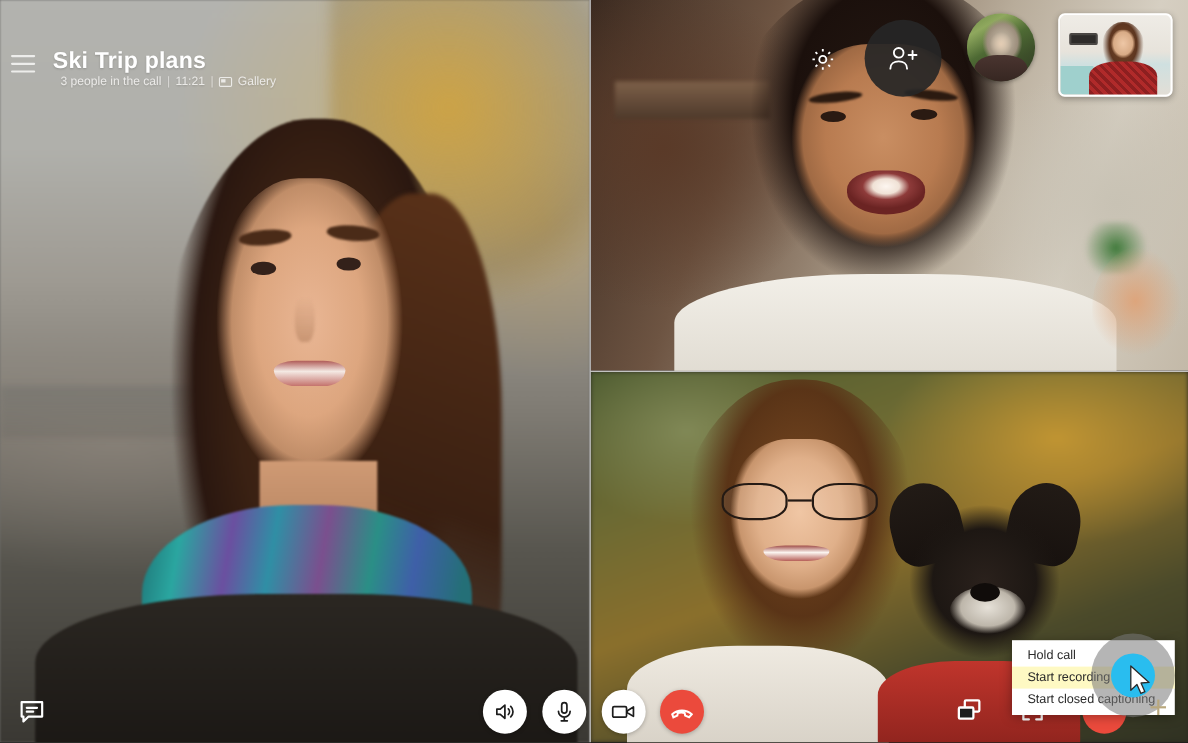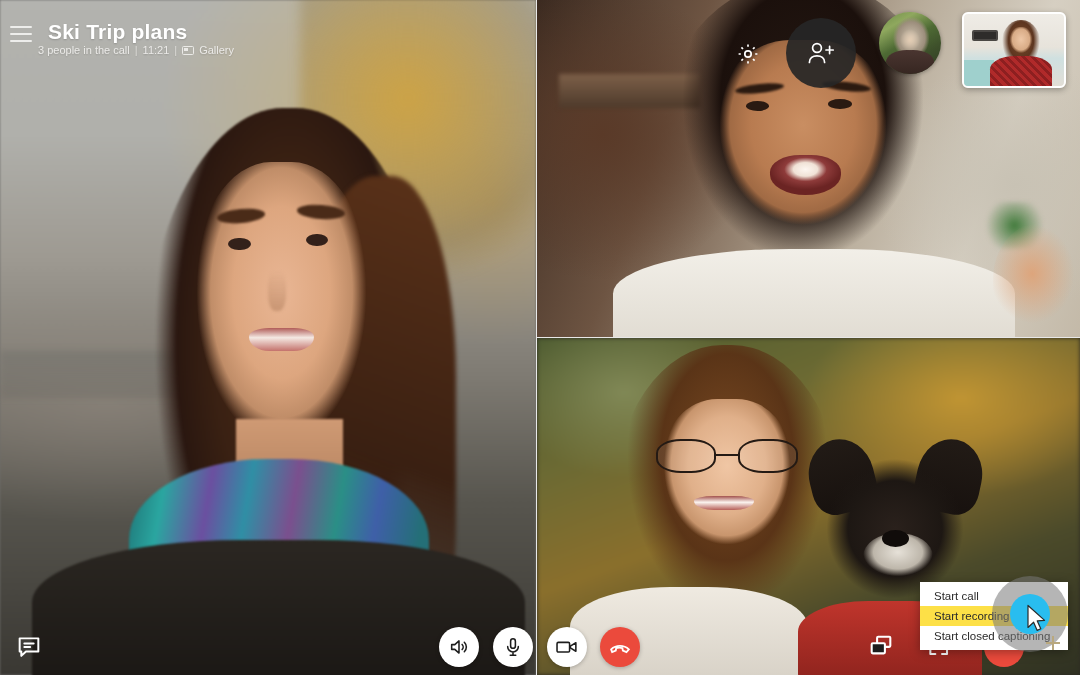--- a/index.html
+++ b/index.html
@@ -225,34 +225,34 @@
 
   
   .divider-v { position:absolute; left:536px; top:0; width:1px; height:675px; background:#ffffff; opacity:.9; }
   .divider-h { position:absolute; left:537px; top:337px; width:543px; height:1px; background:#ffffff; opacity:.9; }
 
   
   #header {
     position:absolute; left:0; top:0; width:536px; height:70px;
     z-index:20; pointer-events:none;
   }
-  #header > * { pointer-events:auto; }
+  #header > * { pointer-events:auto;margin-top:24px; }
   #hamburger-button {
     position:absolute; left:10px; top:26px; width:22px; height:16px;
     display:flex; flex-direction:column; justify-content:space-between;
     cursor:pointer;
   }
   #hamburger-button span { display:block; height:2px; background:#f2f2f0; border-radius:1px; opacity:.92; }
   #page-title {
     position:absolute; left:48px; top:20px;
     font-size:21px; font-weight:bold; color:#ffffff; letter-spacing:.2px;
     text-shadow:0 1px 2px rgba(0,0,0,.18);
   }
   #call-meta {
-    position:absolute; left:38px; top:44px;
+    position:absolute; left:55px; top:44px;
     font-size:11px; color:#f0efed; opacity:.92;
     display:flex; align-items:center; gap:5px;
     text-shadow:0 1px 2px rgba(0,0,0,.18);
   }
   #call-meta .sep { opacity:.7; }
   #gallery-icon {
     display:inline-block; width:12px; height:9px;
     border:1.4px solid #f0efed; border-radius:1.5px; position:relative;
   }
   #gallery-icon:after {
@@ -352,21 +352,21 @@
     position:absolute; left:920px; top:582px; width:148px;
     background:#ffffff; z-index:40;
     box-shadow:0 2px 10px rgba(0,0,0,.35);
     padding:4px 0;
     font-size:11.5px; color:#2a2a2a;
   }
   #context-menu .menu-item {
     height:20px; line-height:20px; padding:0 0 0 14px;
     white-space:nowrap; cursor:pointer;
   }
-  #context-menu .menu-item.is-highlighted { background:#fde047; }
+  #context-menu .menu-item.is-highlighted { background:#fef9c3; }
 
   
   #click-halo-outer {
     position:absolute; left:992px; top:576px; width:76px; height:76px;
     border-radius:50%; background:rgba(120,120,120,.55); z-index:50; pointer-events:none;
   }
   #click-halo-inner {
     position:absolute; left:1010px; top:594px; width:40px; height:40px;
     border-radius:50%; background:#29bdef; z-index:51; pointer-events:none;
   }
@@ -531,21 +531,21 @@
 
   <div id="fullscreen-button">
     <svg viewBox="0 0 24 24" width="26" height="26" fill="none" stroke="#ffffff" stroke-width="1.9" stroke-linecap="round" stroke-linejoin="round">
       <path d="M4 9V4.6h4.6M19.4 9V4.6h-4.6M4 15v4.4h4.6M19.4 15v4.4h-4.6"></path>
     </svg>
   </div>
 
   <div id="more-options-button"></div>
 
   <div id="context-menu">
-    <div class="menu-item">Start call</div>
+    <div class="menu-item">Hold call</div>
     <div class="menu-item is-highlighted">Start recording</div>
     <div class="menu-item">Start closed captioning</div>
   </div>
 
   <div id="click-halo-outer"></div>
   <div id="click-halo-inner"></div>
   <div id="cursor-crosshair"></div>
   <div id="mouse-cursor">
     <svg viewBox="0 0 22 30" width="22" height="30">
       <path d="M2 1.5 2 23.5 7.6 18.2 11.2 26.4 14.8 24.8 11.3 16.9 18.6 16.4z" fill="#ffffff" stroke="#2a2a2a" stroke-width="1.2" stroke-linejoin="round"></path>

